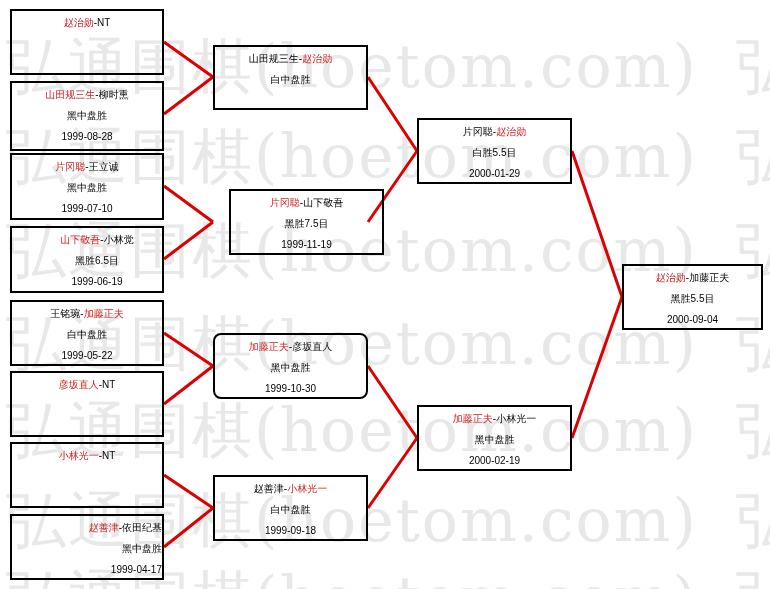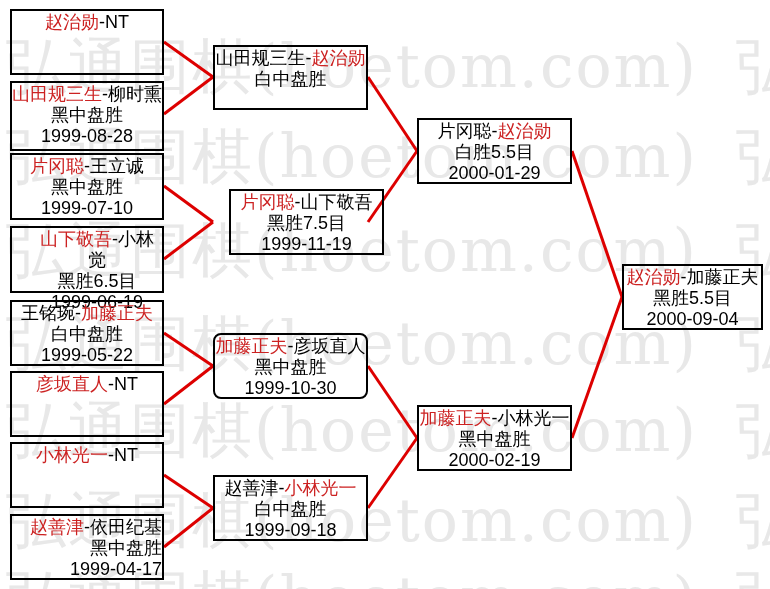--- a/index.html
+++ b/index.html
@@ -40,21 +40,21 @@
     stroke-width: 3;
   }
   
   .match {
     position: absolute;
     z-index: 2;
     box-sizing: border-box;
     border: 2px solid #000000;
     background: transparent;
     text-align: center;
-    font-size: 18px;
+    font-size: 10px;
     line-height: 21px;
     color: #000000;
     padding-top: 1px;
   }
   .match .red { color: var(--winner, #cc2222); }
   
   .m-r1-0 { left: 10px;  top: 9px;   width: 154px; height: 66px; }
   .m-r1-1 { left: 10px;  top: 81px;  width: 154px; height: 70px; }
   .m-r1-2 { left: 10px;  top: 153px; width: 154px; height: 67px; }
   .m-r1-3 { left: 10px;  top: 226px; width: 154px; height: 67px; padding-left: 20px; }

